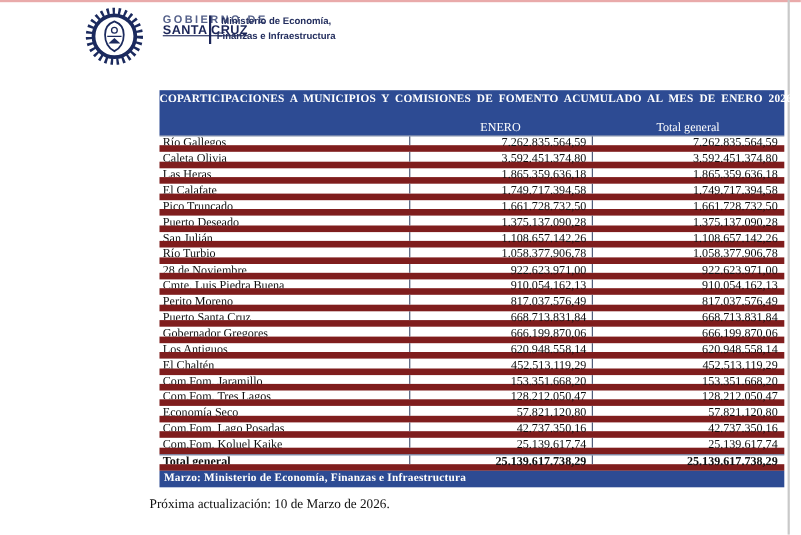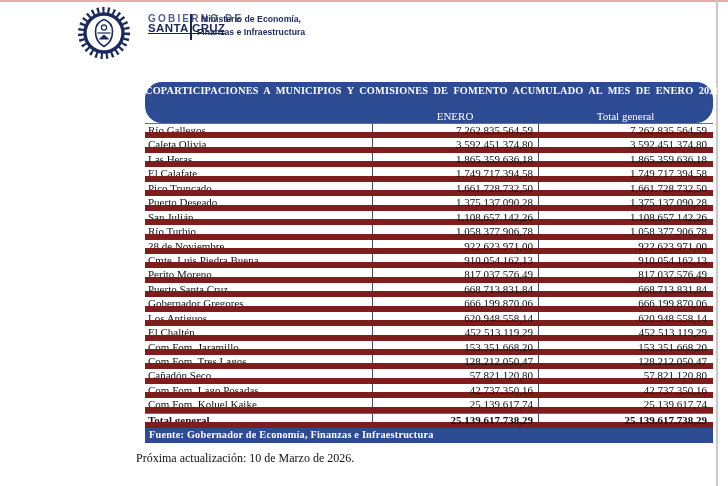--- a/index.html
+++ b/index.html
@@ -28,21 +28,21 @@
   .lh-divider{position:absolute;left:190px;top:14px;width:2px;height:26px;background:#1b2558;}
   .lh-ministry{
     position:absolute;left:197px;top:13px;
     font-family:"Liberation Sans", sans-serif;
     font-size:8.7px;font-weight:600;color:#232e5e;line-height:13px;white-space:nowrap;text-align:center;
   }
 
   
   .tbl{position:absolute;left:145px;top:82px;width:568px;box-sizing:border-box;}
   .tbl *{box-sizing:border-box;}
-  .t-head{position:relative;width:100%;height:41px;background:#2d4b93;border-radius:17px;}
+  .t-head{position:relative;width:100%;height:41px;background:#2d4b93;}
   .t-title{
     text-align:center;color:#ffffff;font-weight:bold;
     font-size:10.3px;letter-spacing:0.2px;word-spacing:2.5px;
     padding-top:3px;white-space:nowrap;
   }
   .t-cols{position:absolute;left:0;bottom:1px;width:100%;display:flex;color:#ffffff;font-size:11px;justify-content:flex-end;}
   .t-cols .sp{width:227px;}
   .t-cols .c1{width:166px;text-align:center;}
   .t-cols .c2{width:175px;text-align:center;}
 
@@ -196,21 +196,21 @@
     <div class="c-total">153.351.668,20</div>
   </div>
 
   <div class="row">
     <div class="c-name">Com.Fom. Tres Lagos</div>
     <div class="c-enero">128.212.050,47</div>
     <div class="c-total">128.212.050,47</div>
   </div>
 
   <div class="row">
-    <div class="c-name">Cañadón Seco</div>
+    <div class="c-name">Economía Seco</div>
     <div class="c-enero">57.821.120,80</div>
     <div class="c-total">57.821.120,80</div>
   </div>
 
   <div class="row">
     <div class="c-name">Com.Fom. Lago Posadas</div>
     <div class="c-enero">42.737.350,16</div>
     <div class="c-total">42.737.350,16</div>
   </div>
 
@@ -220,16 +220,16 @@
     <div class="c-total">25.139.617,74</div>
   </div>
 </div>
 
   <div class="row total">
     <div class="c-name">Total general</div>
     <div class="c-enero">25.139.617.738,29</div>
     <div class="c-total">25.139.617.738,29</div>
   </div>
 
-  <div class="t-source">Fuente: Gobernador de Economía, Finanzas e Infraestructura</div>
+  <div class="t-source">Marzo: Ministerio de Economía, Finanzas e Infraestructura</div>
 </div>
 
 <div class="note">Próxima actualización: 10 de Marzo de 2026.</div>
 
 </body></html>

